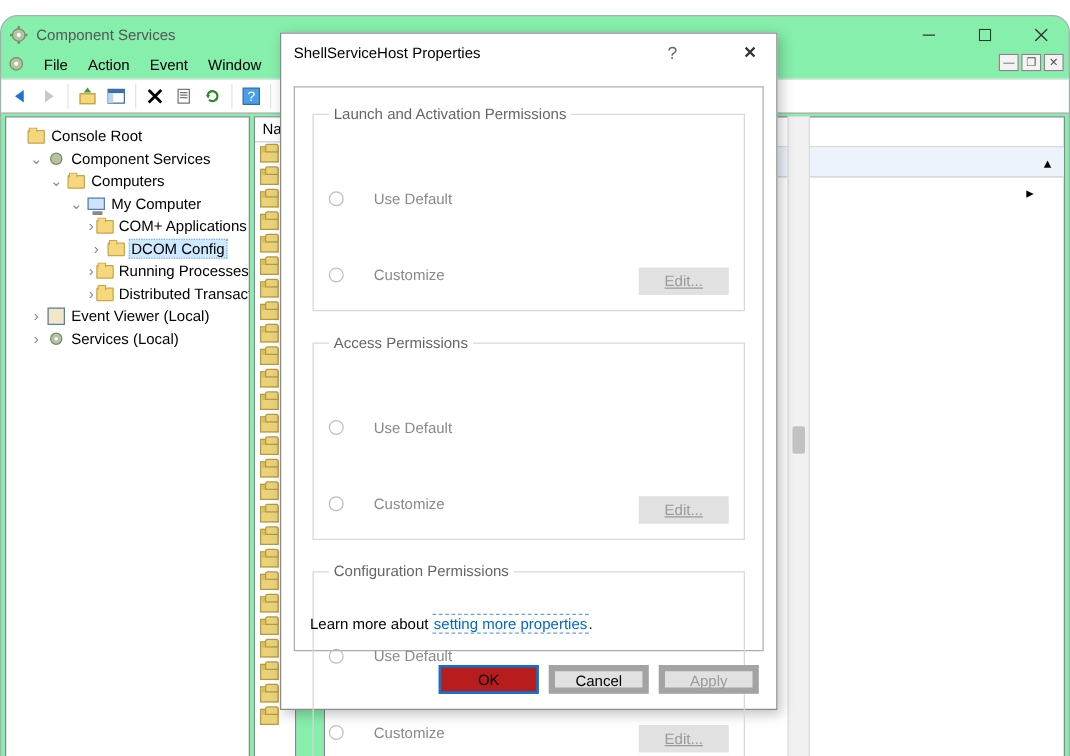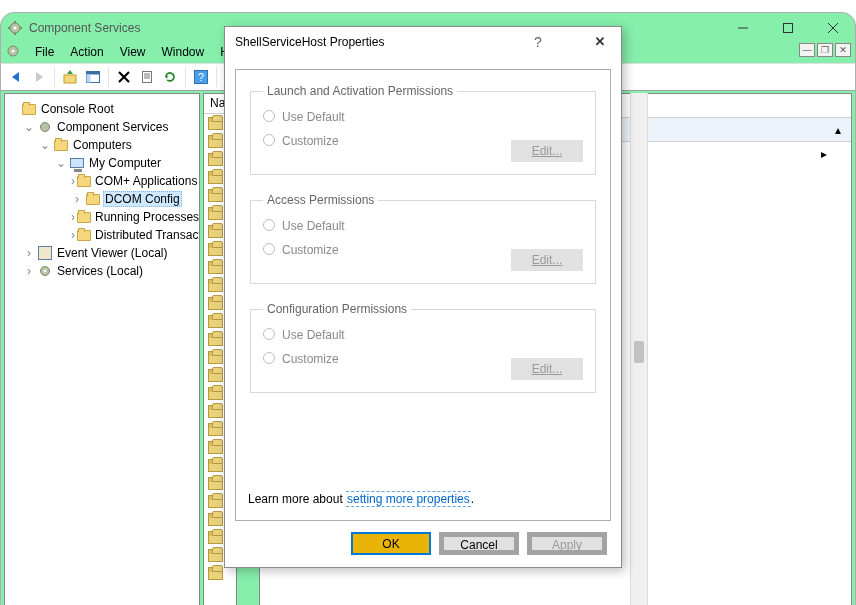--- a/index.html
+++ b/index.html
@@ -57,30 +57,30 @@
   .dlg-title .close { width:30px; text-align:center; color:#333; font-weight:bold; font-size:13px; }
   .dlg-body { position:absolute; left:10px; right:10px; top:42px; bottom:50px; }
   
   .tabstrip { display:flex; align-items:flex-end; height:23px; }
   .tab { padding:4px 10px 3px; font-size:12px; border:1px solid #adadad; border-bottom:none; background:#fff; margin-right:-1px; position:relative; top:1px; }
   .tab.active { background:#fff; border-bottom:1px solid #fff; z-index:2; padding-top:5px; top:0; }
   .tabpage { border:1px solid #adadad; height:452px; width:100%; background:#fff; padding:14px 14px; }
   
   fieldset.group { border:1px solid #d8d8d8; padding:12px 12px 16px; margin:0 0 18px; position:relative; font-size:12px; }
   fieldset.group legend { padding:0 4px; color:#666; }
-  .radio-row { display:flex; align-items:flex-start; gap:7px; height:24px; color:#8a8a8a; }
+  .radio-row { display:flex; align-items:center; gap:24px; height:24px; color:#8a8a8a;margin-top:37px; }
   .radio { width:12px; height:12px; border:1px solid #bdbdbd; border-radius:50%; display:inline-block; }
   .edit-btn { position:absolute; right:12px; bottom:12px; width:72px; height:22px; background:#e1e1e1; color:#9a9a9a; display:flex; align-items:center; justify-content:center; font-size:12px; border:none;text-decoration:underline; }
   
   .learn-line { position:absolute; left:12px; bottom:14px; font-size:12px; }
   .learn-link { color:#0066cc; border-bottom:1px dashed #66a3e0; border-top:1px dashed #66a3e0; padding:0 1px;}
   
   .dlg-buttons { position:absolute; right:14px; bottom:12px; display:flex; gap:8px; }
   .dlg-buttons button { width:80px; height:23px; font-size:12px; background:#e1e1e1; border:5px solid #a3a3a3; }
-  .dlg-buttons button.default { border:2px solid #0078d7; background:#eab308; line-height:19px; }
+  .dlg-buttons button.default { border:2px solid #0078d7; background:#b91c1c; line-height:19px; }
   .dlg-buttons button.dis { color:#9a9a9a; }
   
   
   .icon16 { width:16px; height:16px; display:inline-flex; align-items:center; justify-content:center; }
   .i-cog { display:inline-block; }
   .i-cog svg { display:block; }
   .i-folder { width:14px; height:11px; background:#f7d77d; border:1px solid #c9a646; border-radius:1px; position:relative; }
   .i-folder::before { content:""; position:absolute; left:0; top:-3px; width:5px; height:3px; background:#f7d77d; border:1px solid #c9a646; border-bottom:none; border-radius:1px 1px 0 0; }
   .i-computer { width:14px; height:10px; border:1px solid #5a7fad; background:#cfe3ff; position:relative; }
   .i-computer::after { content:""; position:absolute; left:3px; top:10px; width:8px; height:3px; background:#888; }
@@ -137,21 +137,21 @@
 
   <div class="menubar">
     <span class="icon16 i-cog">
       <svg width="16" height="16" viewBox="0 0 16 16">
           <circle cx="8" cy="8" r="5" fill="#b6c2a5" stroke="#7a8a62"></circle>
           <circle cx="8" cy="8" r="1.6" fill="#fff"></circle>
         </svg>
     </span>
     <span class="mitem">File</span>
     <span class="mitem">Action</span>
-    <span class="mitem">View</span>
+    <span class="mitem">Event</span>
     <span class="mitem">Window</span>
     <span class="mitem">Help</span>
     <div class="mdi-controls">
       <div class="mdi-btn">—</div>
       <div class="mdi-btn">❐</div>
       <div class="mdi-btn">✕</div>
     </div>
   </div>
 
   <div class="toolbar">

